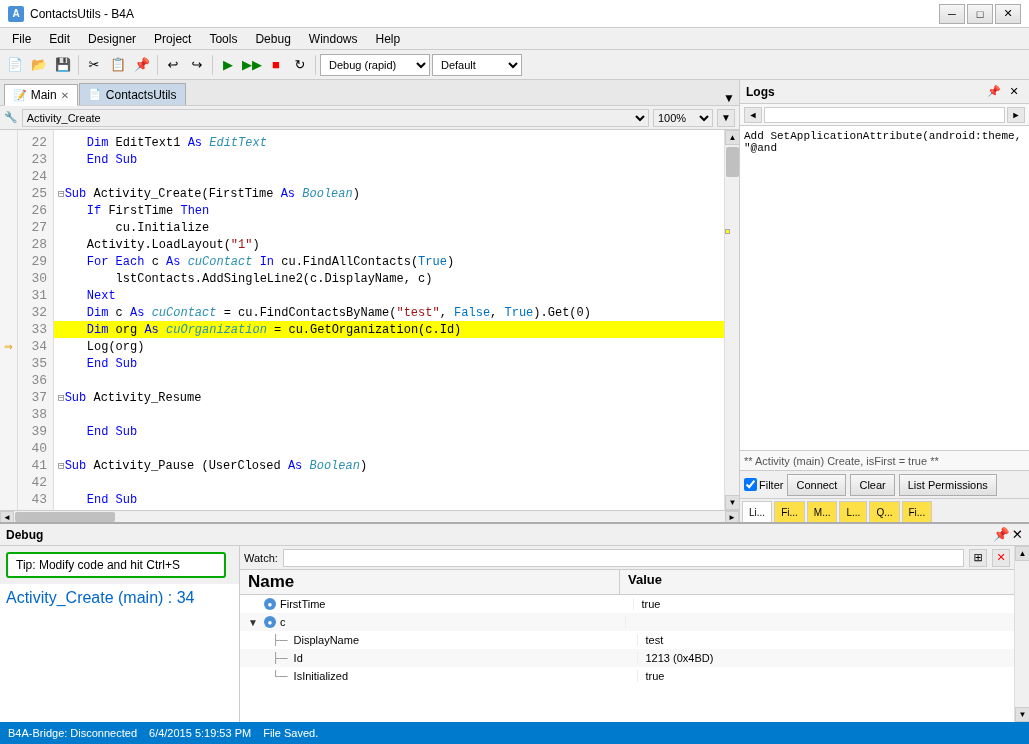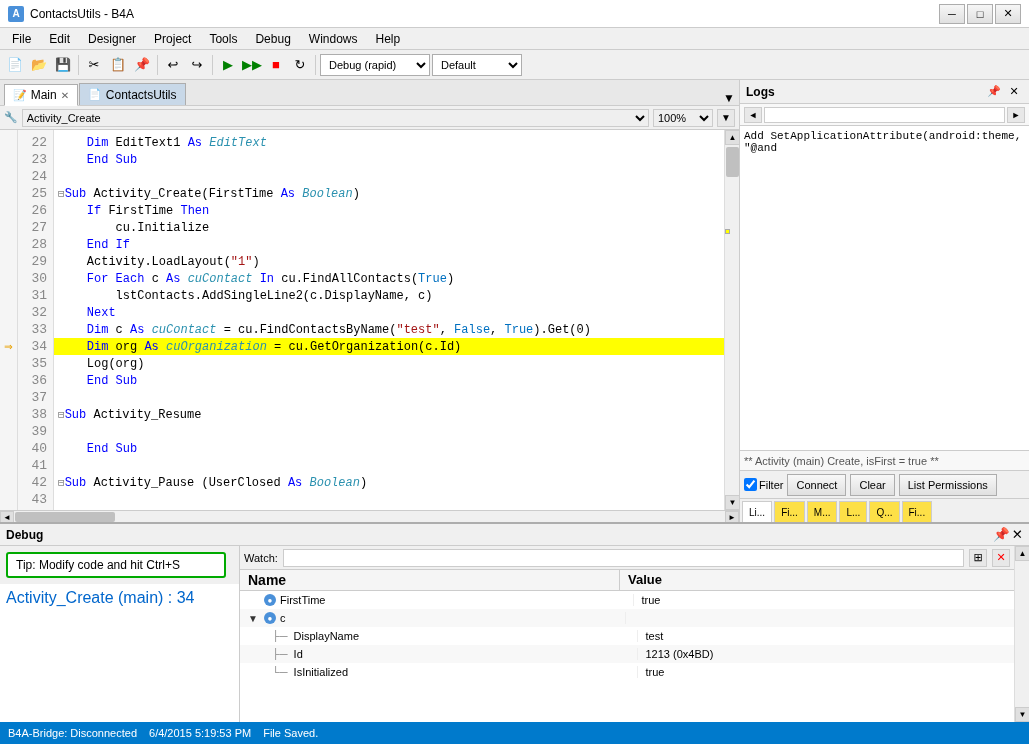--- a/index.html
+++ b/index.html
@@ -86,21 +86,21 @@
     .debug-tip { background: white; border: 2px solid #00aa00; border-radius: 3px; padding: 2px 8px; font-size: 12px; margin: 6px; display: flex; align-items: center; width: 220px; height: 26px; flex-shrink: 0; }
     .debug-watch-bar { background: #f0f0f0; border-bottom: 1px solid #ccc; display: flex; align-items: center; padding: 0 4px; height: 24px; gap: 5px; }
     .debug-watch-input { flex: 1; height: 18px; border: 1px solid #ccc; font-size: 11px; padding: 0 2px; }
     .debug-left { display: flex; flex-direction: column; width: 240px; border-right: 1px solid #ccc; }
     .call-stack { flex: 1; background: white; overflow: auto; padding: 4px; }
     .call-stack-item { font-size: 16px; color: #0066cc; cursor: pointer; padding: 1px 2px; }
     
     
     .vars-panel { flex: 1; display: flex; flex-direction: column; overflow: hidden; }
     .vars-header { display: flex; background: #f5f5f5; border-bottom: 1px solid #ccc; }
-    .vars-col-name { flex: 1; padding: 2px 8px; font-size: 14px; font-weight: bold; border-right: 1px solid #ccc; }
+    .vars-col-name { flex: 1; padding: 2px 8px; font-size: 17px; font-weight: bold; border-right: 1px solid #ccc; }
     .vars-col-val { flex: 1; padding: 2px 8px; font-size: 13px; font-weight: bold; }
     .vars-body { flex: 1; background: white; overflow: auto; }
     .vars-row { display: flex; align-items: center; padding: 1px 0; font-size: 11px; height: 18px; }
     .vars-row:nth-child(even) { background: #f8f8f8; }
     .vars-cell-name { flex: 1; padding: 0 4px 0 24px; border-right: 1px solid #eee; overflow: hidden; display: flex; align-items: center; gap: 4px; }
     .vars-cell-val { flex: 1; padding: 0 8px; }
     .vars-icon { width: 12px; height: 12px; background: #4a90d9; border-radius: 50%; display: inline-flex; align-items: center; justify-content: center; color: white; font-size: 8px; flex-shrink: 0; }
     .vars-expand { cursor: pointer; color: #333; font-size: 10px; margin-right: 2px; }
     .tree-line { color: #888; margin-right: 2px; }
     
@@ -267,23 +267,20 @@
           <div class="code-line">
             <span style="color:#888; font-size:11px;">⊟</span><span class="kw">Sub </span><span>Activity_Create(FirstTime </span><span class="kw">As </span><span class="type">Boolean</span><span>)</span>
           </div>
           <div class="code-line">
             <span class="kw">    If </span><span>FirstTime </span><span class="kw">Then</span>
           </div>
           <div class="code-line">
             <span>        cu.Initialize</span>
           </div>
           <div class="code-line">
-            <span class="kw">    End If</span>
-          </div>
-          <div class="code-line">
             <span>    Activity.LoadLayout(</span><span class="str">"1"</span><span>)</span>
           </div>
           <div class="code-line">
             <span class="kw">    For Each </span><span>c </span><span class="kw">As </span><span class="type">cuContact </span><span class="kw">In </span><span>cu.FindAllContacts(</span><span style="color:#0070c0;">True</span><span>)</span>
           </div>
           <div class="code-line">
             <span>        lstContacts.AddSingleLine2(c.DisplayName, c)</span>
           </div>
           <div class="code-line">
             <span class="kw">    Next</span>

